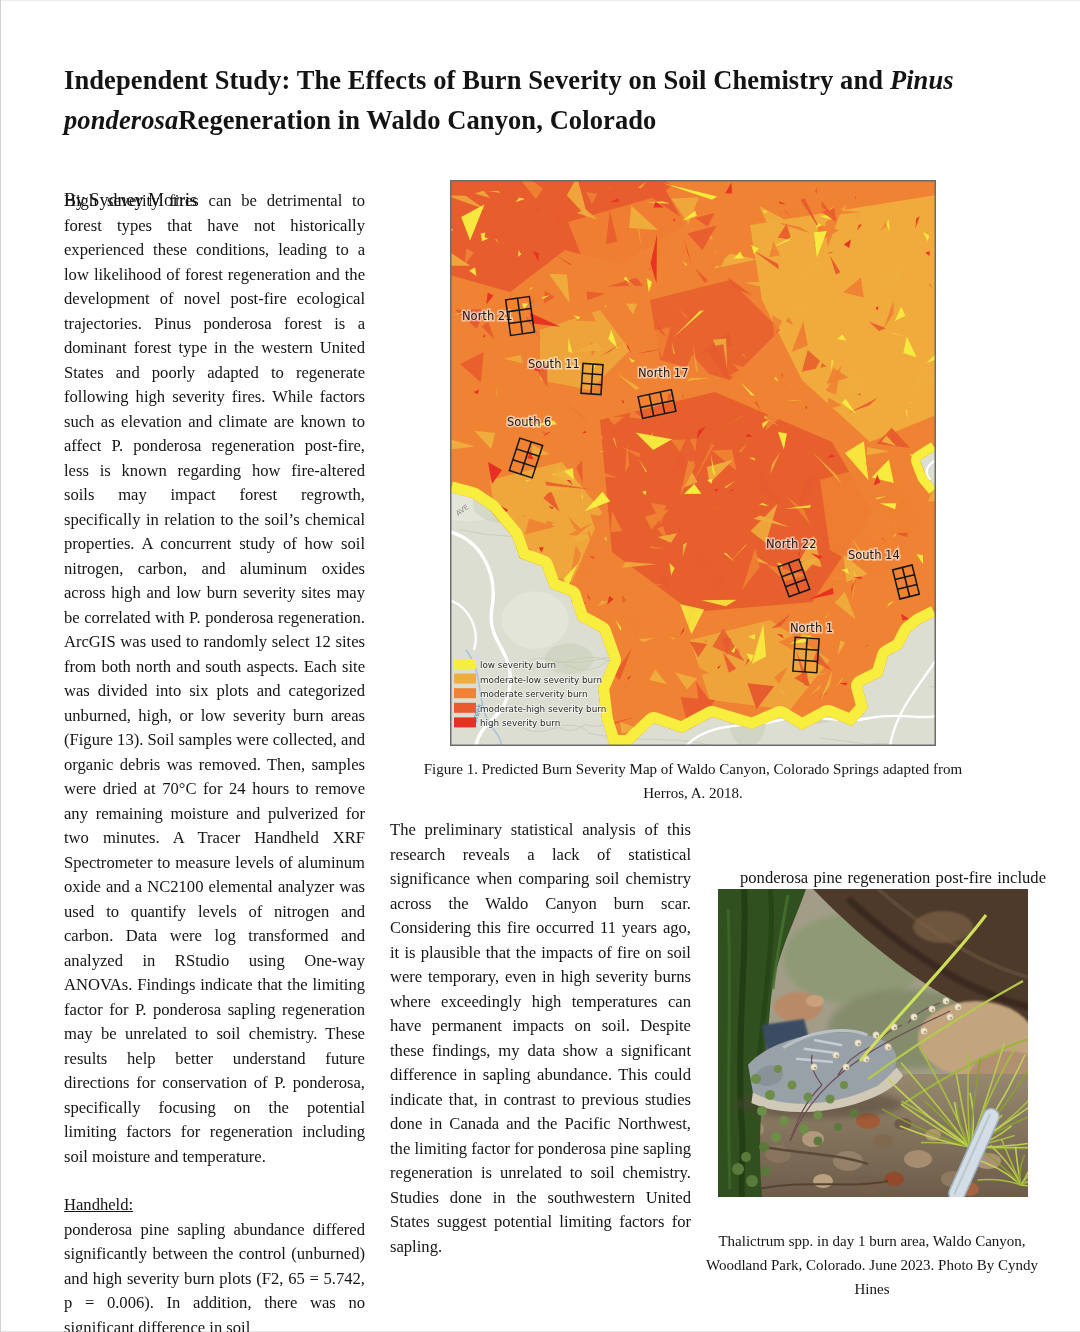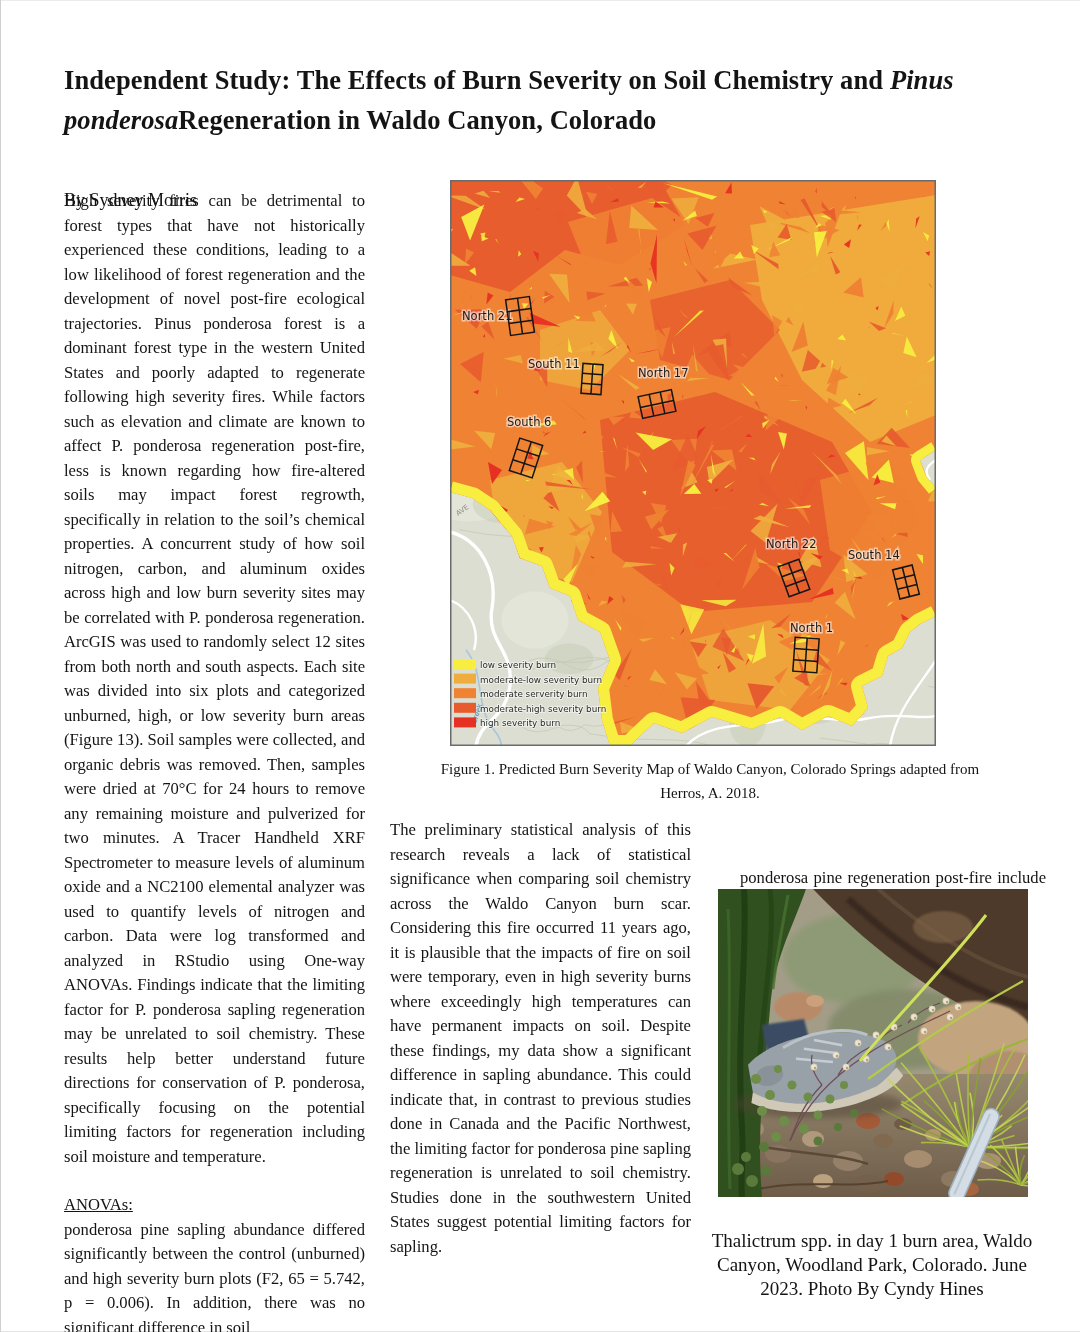--- a/index.html
+++ b/index.html
@@ -17,40 +17,40 @@
   .byline { position:absolute; left:64px; top:142px; font-size:18px;margin-top:48px; }
   .col { position:absolute; text-align:justify; font-size:16.6px; line-height:24.5px; }
   .col p { margin:0 0 24px 0; }
   #col-left  { left:64px;  top:189px; width:301px; }
   #col-mid   { left:390px; top:818px; width:301px; }
   #col-right { left:716px; top:866px; width:306px;margin-left:24px; }
   .results-head { text-decoration:underline; }
   .results-wrap { margin-bottom:0 !important; }
   .fig-map { position:absolute; left:450px; top:180px; width:486px; height:566px; }
   .fig-map svg { display:block; }
-  .map-caption { position:absolute; left:440px; top:757px; width:540px; text-align:center;
+  .map-caption { position:absolute; left:423px; top:757px; width:540px; text-align:center;
                  font-size:15px; line-height:24px; }
   .photo { position:absolute; left:718px; top:889px; width:310px; height:308px; overflow:hidden; background:#8d8a76; }
   .photo-caption { position:absolute; left:700px; top:1229px; width:344px; text-align:center;
-                   font-size:19px; line-height:24px; }
+                   font-size:15px; line-height:24px; }
   .tri { font-size:14px; margin-left:7px; letter-spacing:0; }
 </style>
 </head>
 <body>
 
 <div class="page">
 
   <div class="title">
     <span>Independent Study: The Effects of Burn Severity on Soil Chemistry and </span><span class="ital">Pinus ponderosa</span><span>Regeneration in Waldo Canyon, Colorado</span>
   </div>
   <div class="byline">By Sydney Morris</div>
 
   <div class="col" id="col-left">
     <p>High severity fires can be detrimental to forest types that have not historically experienced these conditions, leading to a low likelihood of forest regeneration and the development of novel post-fire ecological trajectories. Pinus ponderosa forest is a dominant forest type in the western United States and poorly adapted to regenerate following high severity fires. While factors such as elevation and climate are known to affect P. ponderosa regeneration post-fire, less is known regarding how fire-altered soils may impact forest regrowth, specifically in relation to the soil’s chemical properties. A concurrent study of how soil nitrogen, carbon, and aluminum oxides across high and low burn severity sites may be correlated with P. ponderosa regeneration. ArcGIS was used to randomly select 12 sites from both north and south aspects. Each site was divided into six plots and categorized unburned, high, or low severity burn areas (Figure 13). Soil samples were collected, and organic debris was removed. Then, samples were dried at 70°C for 24 hours to remove any remaining moisture and pulverized for two minutes. A Tracer Handheld XRF Spectrometer to measure levels of aluminum oxide and a NC2100 elemental analyzer was used to quantify levels of nitrogen and carbon. Data were log transformed and analyzed in RStudio using One-way ANOVAs. Findings indicate that the limiting factor for P. ponderosa sapling regeneration may be unrelated to soil chemistry. These results help better understand future directions for conservation of P. ponderosa, specifically focusing on the potential limiting factors for regeneration including soil moisture and temperature.</p>
-    <p class="results-wrap"><span class="results-head">ANOVAs:</span></p>
+    <p class="results-wrap"><span class="results-head">Handheld:</span></p>
     <p>ponderosa pine sapling abundance differed significantly between the control (unburned) and high severity burn plots (F2, 65 = 5.742, p = 0.006). In addition, there was no significant difference in soil</p>
   </div>
 
   <div class="fig-map">
     <svg id="burnMap" width="486" height="566" viewBox="0 0 486 566" xmlns="http://www.w3.org/2000/svg">
         <rect x="0" y="0" width="486" height="566" fill="#DBDED0"></rect>
         <ellipse cx="292.1364234331995" cy="419.2452886933461" rx="62.62328967452049" ry="30.09202124318108" fill="#e9ebdf" opacity=".5"></ellipse>
         <ellipse cx="84.95955479051918" cy="440.07361622108147" rx="33.66139971651137" ry="28.742339618038386" fill="#e9ebdf" opacity=".5"></ellipse>
         <ellipse cx="420.62067907769233" cy="425.636336656753" rx="32.49618671135977" ry="36.461765004787594" fill="#e9ebdf" opacity=".5"></ellipse>
         <ellipse cx="362.42845658166334" cy="381.6624025721103" rx="29.86269189743325" ry="25.02188463229686" fill="#e9ebdf" opacity=".5"></ellipse>

